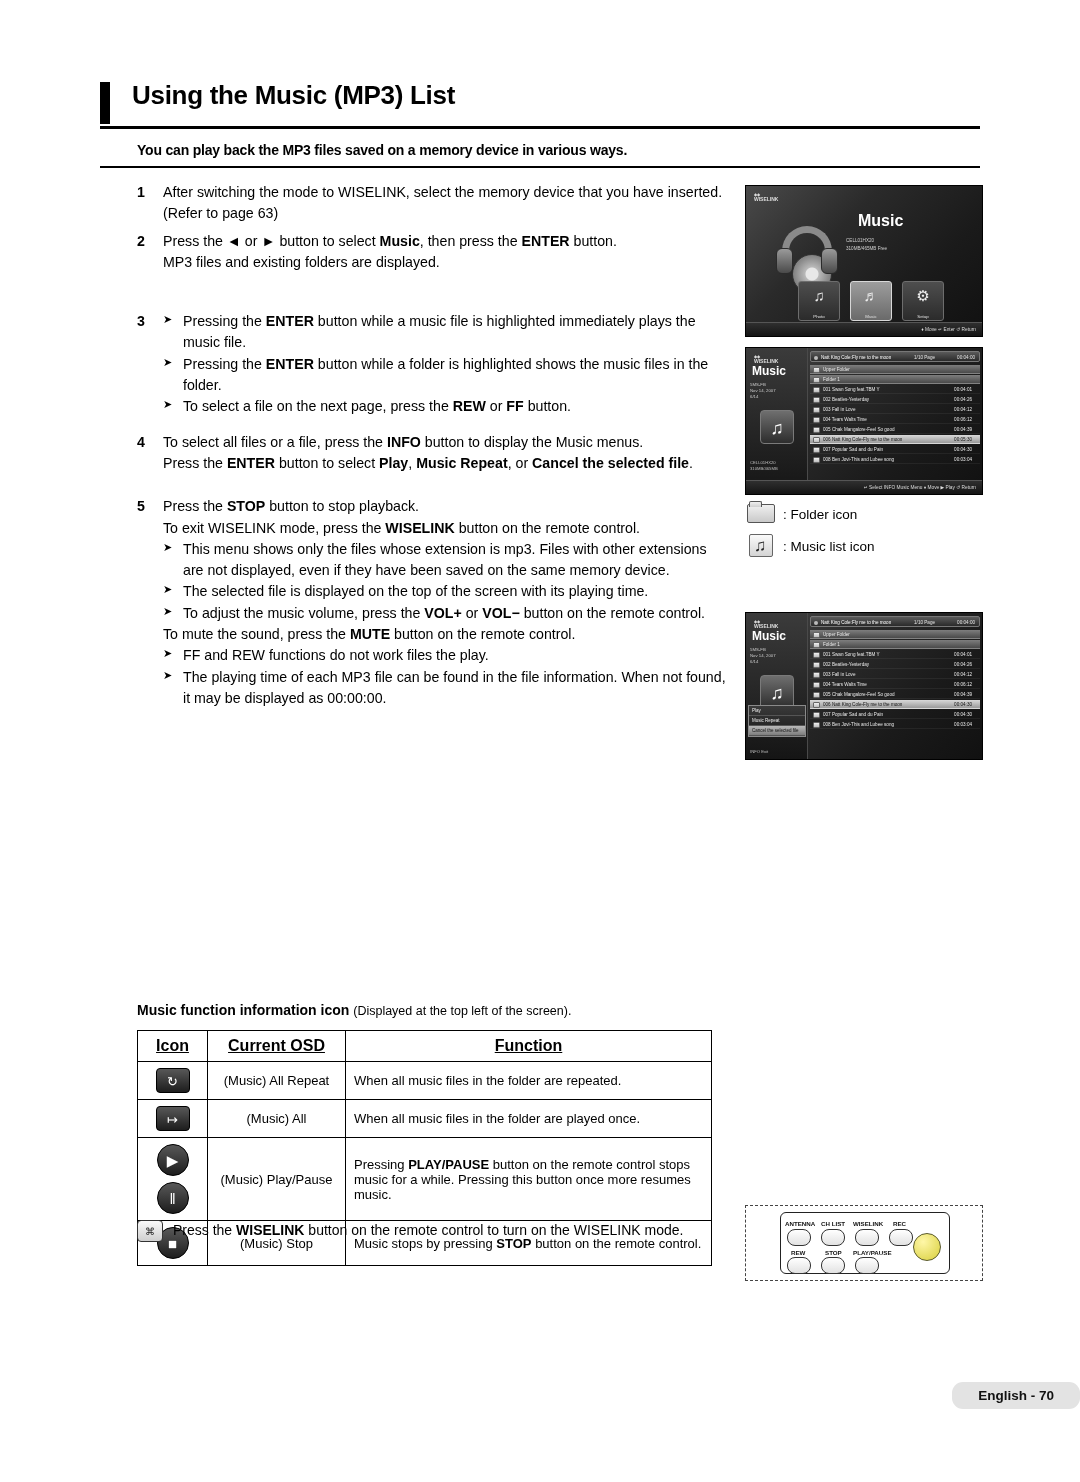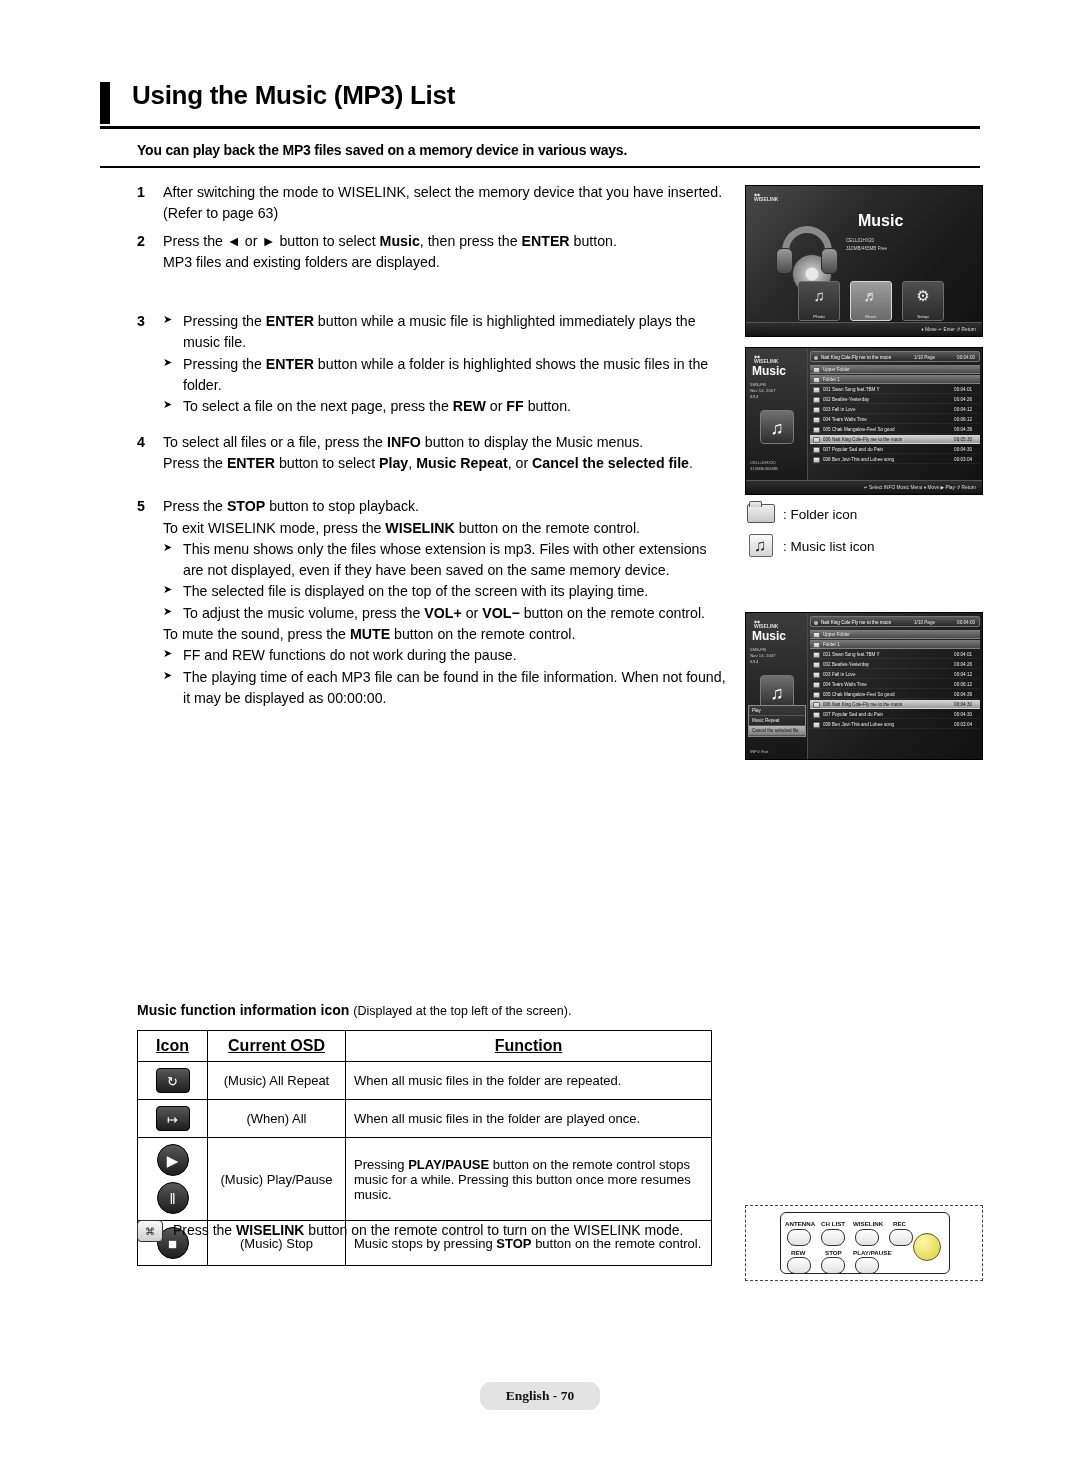--- a/index.html
+++ b/index.html
@@ -237,21 +237,21 @@
   }
   .rlabel { position:absolute; font-size:6.2px; font-weight:bold; color:#111; }
   .yellowbtn {
     position:absolute; right:8px; top:20px; width:28px; height:28px; border-radius:50%;
     background:radial-gradient(circle at 35% 30%, #fff7a8, #d8cf3c);
     border:1px solid #5a5a2a;
   }
 
   
   .footer {
-    position:absolute; left:0; right:0; top:1382px; text-align:center;font-family:Liberation Serif, serif;
+    position:absolute; left:0; right:0; top:1382px; text-align:right;
   }
   .footer .pill {
     display:inline-block; padding:6px 26px; background:#e3e3e3; border-radius:11px;
     font-size:13.5px; font-weight:bold; color:#111;
   }
 </style>
 </head>
 <body>
 
 <div class="page">
@@ -324,21 +324,21 @@
       </div>
       <div class="sub">
         <span class="bullet">➤</span>
         <div class="body2">To adjust the music volume, press the <b>VOL+</b> or <b>VOL−</b> button on the remote control.</div>
       </div>
       <div class="plain">
         To mute the sound, press the <b>MUTE</b> button on the remote control.
       </div>
       <div class="sub">
         <span class="bullet">➤</span>
-        <div class="body2">FF and REW functions do not work during the pause.</div>
+        <div class="body2">FF and REW functions do not work files the play.</div>
       </div>
       <div class="sub">
         <span class="bullet">➤</span>
         <div class="body2">The playing time of each MP3 file can be found in the file information. When not found, it may be displayed as 00:00:00.</div>
       </div>
     </div>
   </div>
 
   <div class="osd" id="osd1">
     <div class="osd-grad-main"></div>
@@ -552,21 +552,21 @@
       <td class="c iconcell">
         <span class="badge">↻</span>
       </td>
       <td class="c osdcell">(Music) All Repeat</td>
       <td>When all music files in the folder are repeated.</td>
     </tr>
     <tr>
       <td class="c iconcell">
         <span class="badge">↦</span>
       </td>
-      <td class="c osdcell">(When) All</td>
+      <td class="c osdcell">(Music) All</td>
       <td>When all music files in the folder are played once.</td>
     </tr>
     <tr>
       <td class="c iconcell">
         <div><span class="badge circ">▶</span></div>
         <div style="margin-top:6px;"><span class="badge circ">‖</span></div>
       </td>
       <td class="c osdcell">(Music) Play/Pause</td>
       <td>
         Pressing <b>PLAY/PAUSE</b> button on the remote control stops music for a while. Pressing this button once more resumes music.

